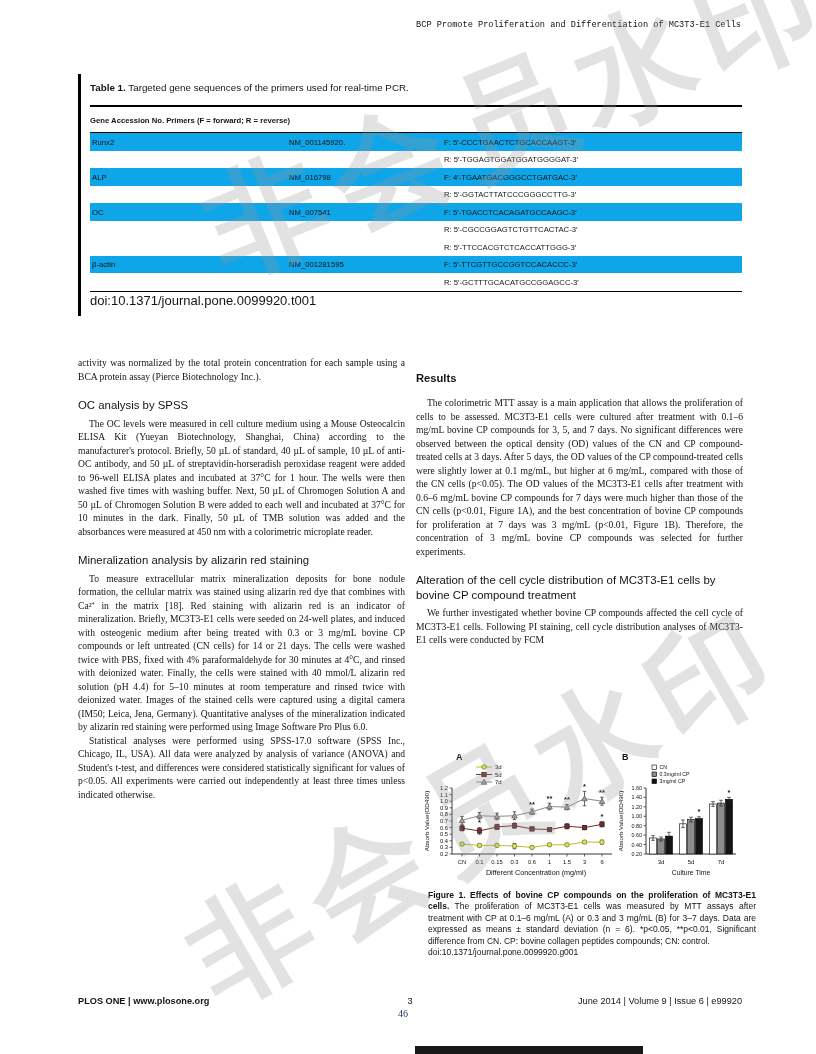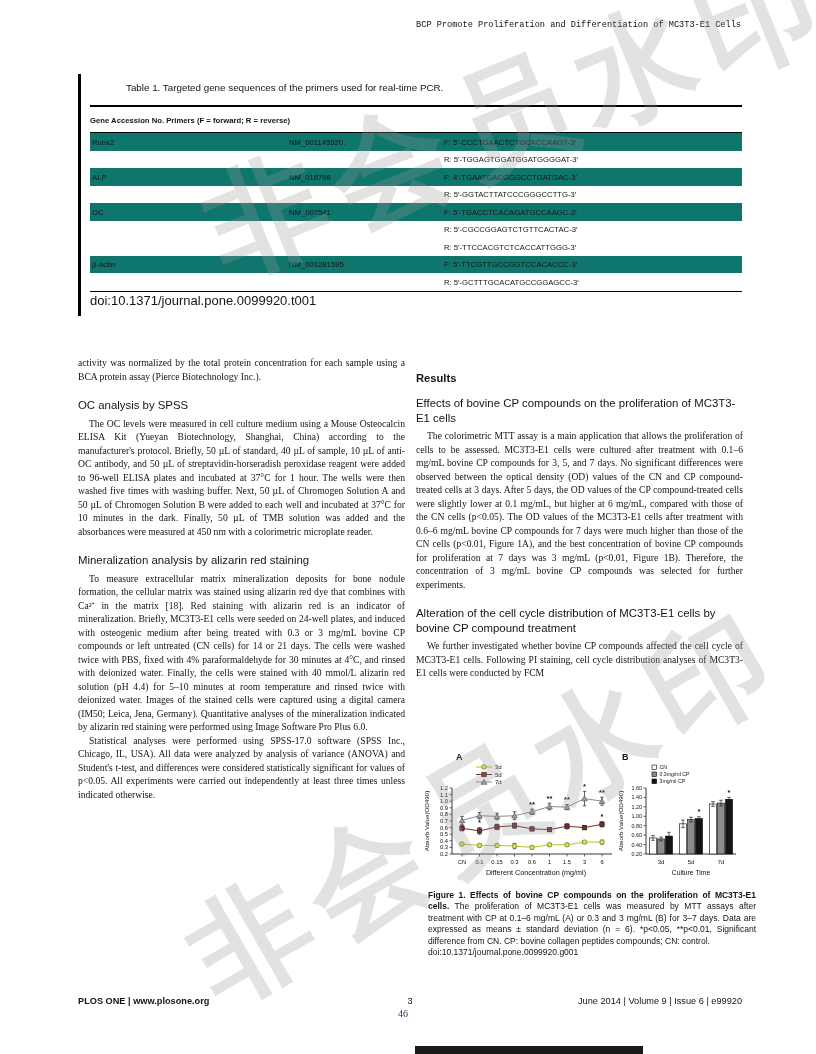--- a/index.html
+++ b/index.html
@@ -8,28 +8,28 @@
          font-family:"Liberation Serif", serif; color:#141414; }
 
   .hdr-right { position:absolute; top:20px; right:75px;
     font-family:Liberation Mono, monospace; font-size:8.6px; color:#111; }
 
   
   .tablewrap { position:absolute; left:78px; top:74px; width:664px;
     border-left:3px solid #000; padding-left:9px;
     font-family:"Liberation Sans", sans-serif; }
   .tbl-title { font-size:9.8px; padding:8px 0 12px 0; }
-  .tbl-title b { font-weight:normal;margin-left:36px; }
+  .tbl-title b { font-weight:bold; }
   .tbl-rule-thick { border-top:2px solid #000; }
   .tbl-header { font-size:7.7px; font-weight:bold; padding:9px 0 7px 0; }
   .tbl-rule-thin { border-top:1.2px solid #000; }
   table.genes { width:100%; border-collapse:collapse; table-layout:fixed; }
   table.genes td { font-size:7.7px; padding:4.5px 2px 4px 2px; vertical-align:middle;
     white-space:nowrap; overflow:hidden; }
-  tr.shade td { background:#0f766e; }
+  tr.shade td { background:#0ea5e9; }
   .tbl-foot { font-size:7.2px; padding-top:6px; line-height:10px; }
   .tbl-doi  { font-size:13px; padding:1px 0 8px 0; }
 
   
   .col { position:absolute; width:327px; text-align:justify; }
   .col-left  { left:78px;  top:356px; }
   .col-right { left:416px; top:370px; }
   .col p { font-size:9.6px; line-height:13.5px; }
   .col p.indent { text-indent:11px; }
   h2.results { font-family:"Liberation Sans", sans-serif; font-size:11.2px;
@@ -147,21 +147,20 @@
   <p>activity was normalized by the total protein concentration for each sample using a BCA protein assay (Pierce Biotechnology Inc.).</p>
   <h3 class="sec">OC analysis by SPSS</h3>
   <p class="indent">The OC levels were measured in cell culture medium using a Mouse Osteocalcin ELISA Kit (Yueyan Biotechnology, Shanghai, China) according to the manufacturer's protocol. Briefly, 50 µL of standard, 40 µL of sample, 10 µL of anti-OC antibody, and 50 µL of streptavidin-horseradish peroxidase reagent were added to 96-well ELISA plates and incubated at 37°C for 1 hour. The wells were then washed five times with washing buffer. Next, 50 µL of Chromogen Solution A and 50 µL of Chromogen Solution B were added to each well and incubated at 37°C for 10 minutes in the dark. Finally, 50 µL of TMB solution was added and the absorbances were measured at 450 nm with a colorimetric microplate reader.</p>
   <h3 class="sec">Mineralization analysis by alizarin red staining</h3>
   <p class="indent">To measure extracellular matrix mineralization deposits for bone nodule formation, the cellular matrix was stained using alizarin red dye that combines with Ca²⁺ in the matrix [18]. Red staining with alizarin red is an indicator of mineralization. Briefly, MC3T3-E1 cells were seeded on 24-well plates, and induced with osteogenic medium after being treated with 0.3 or 3 mg/mL bovine CP compounds or left untreated (CN cells) for 14 or 21 days. The cells were washed twice with PBS, fixed with 4% paraformaldehyde for 30 minutes at 4°C, and rinsed with deionized water. Finally, the cells were stained with 40 mmol/L alizarin red solution (pH 4.4) for 5–10 minutes at room temperature and rinsed twice with deionized water. Images of the stained cells were captured using a digital camera (IM50; Leica, Jena, Germany). Quantitative analyses of the mineralization indicated by alizarin red staining were performed using Image Software Pro Plus 6.0.</p>
   <p class="indent">Statistical analyses were performed using SPSS-17.0 software (SPSS Inc., Chicago, IL, USA). All data were analyzed by analysis of variance (ANOVA) and Student's t-test, and differences were considered statistically significant for values of p&lt;0.05. All experiments were carried out independently at least three times unless indicated otherwise.</p>
 </div>
 
 <div class="col col-right">
   <h2 class="results">Results</h2>
-  <h3 class="sec first">Effects of bovine CP compounds on the proliferation of MC3T3-E1 cells</h3>
   <p class="indent">The colorimetric MTT assay is a main application that allows the proliferation of cells to be assessed. MC3T3-E1 cells were cultured after treatment with 0.1–6 mg/mL bovine CP compounds for 3, 5, and 7 days. No significant differences were observed between the optical density (OD) values of the CN and CP compound-treated cells at 3 days. After 5 days, the OD values of the CP compound-treated cells were slightly lower at 0.1 mg/mL, but higher at 6 mg/mL, compared with those of the CN cells (p&lt;0.05). The OD values of the MC3T3-E1 cells after treatment with 0.6–6 mg/mL bovine CP compounds for 7 days were much higher than those of the CN cells (p&lt;0.01, Figure 1A), and the best concentration of bovine CP compounds for proliferation at 7 days was 3 mg/mL (p&lt;0.01, Figure 1B). Therefore, the concentration of 3 mg/mL bovine CP compounds was selected for further experiments.</p>
   <h3 class="sec">Alteration of the cell cycle distribution of MC3T3-E1 cells by bovine CP compound treatment</h3>
   <p class="indent">We further investigated whether bovine CP compounds affected the cell cycle of MC3T3-E1 cells. Following PI staining, cell cycle distribution analyses of MC3T3-E1 cells were conducted by FCM</p>
 </div>
 
 <div class="figure">
   <div class="panel-label a">A</div>
   <div class="panel-label b">B</div>
   <svg id="chartA" width="196" height="126">
       <line x1="30" y1="26" x2="30" y2="92" stroke="#222" stroke-width="0.9"></line>

